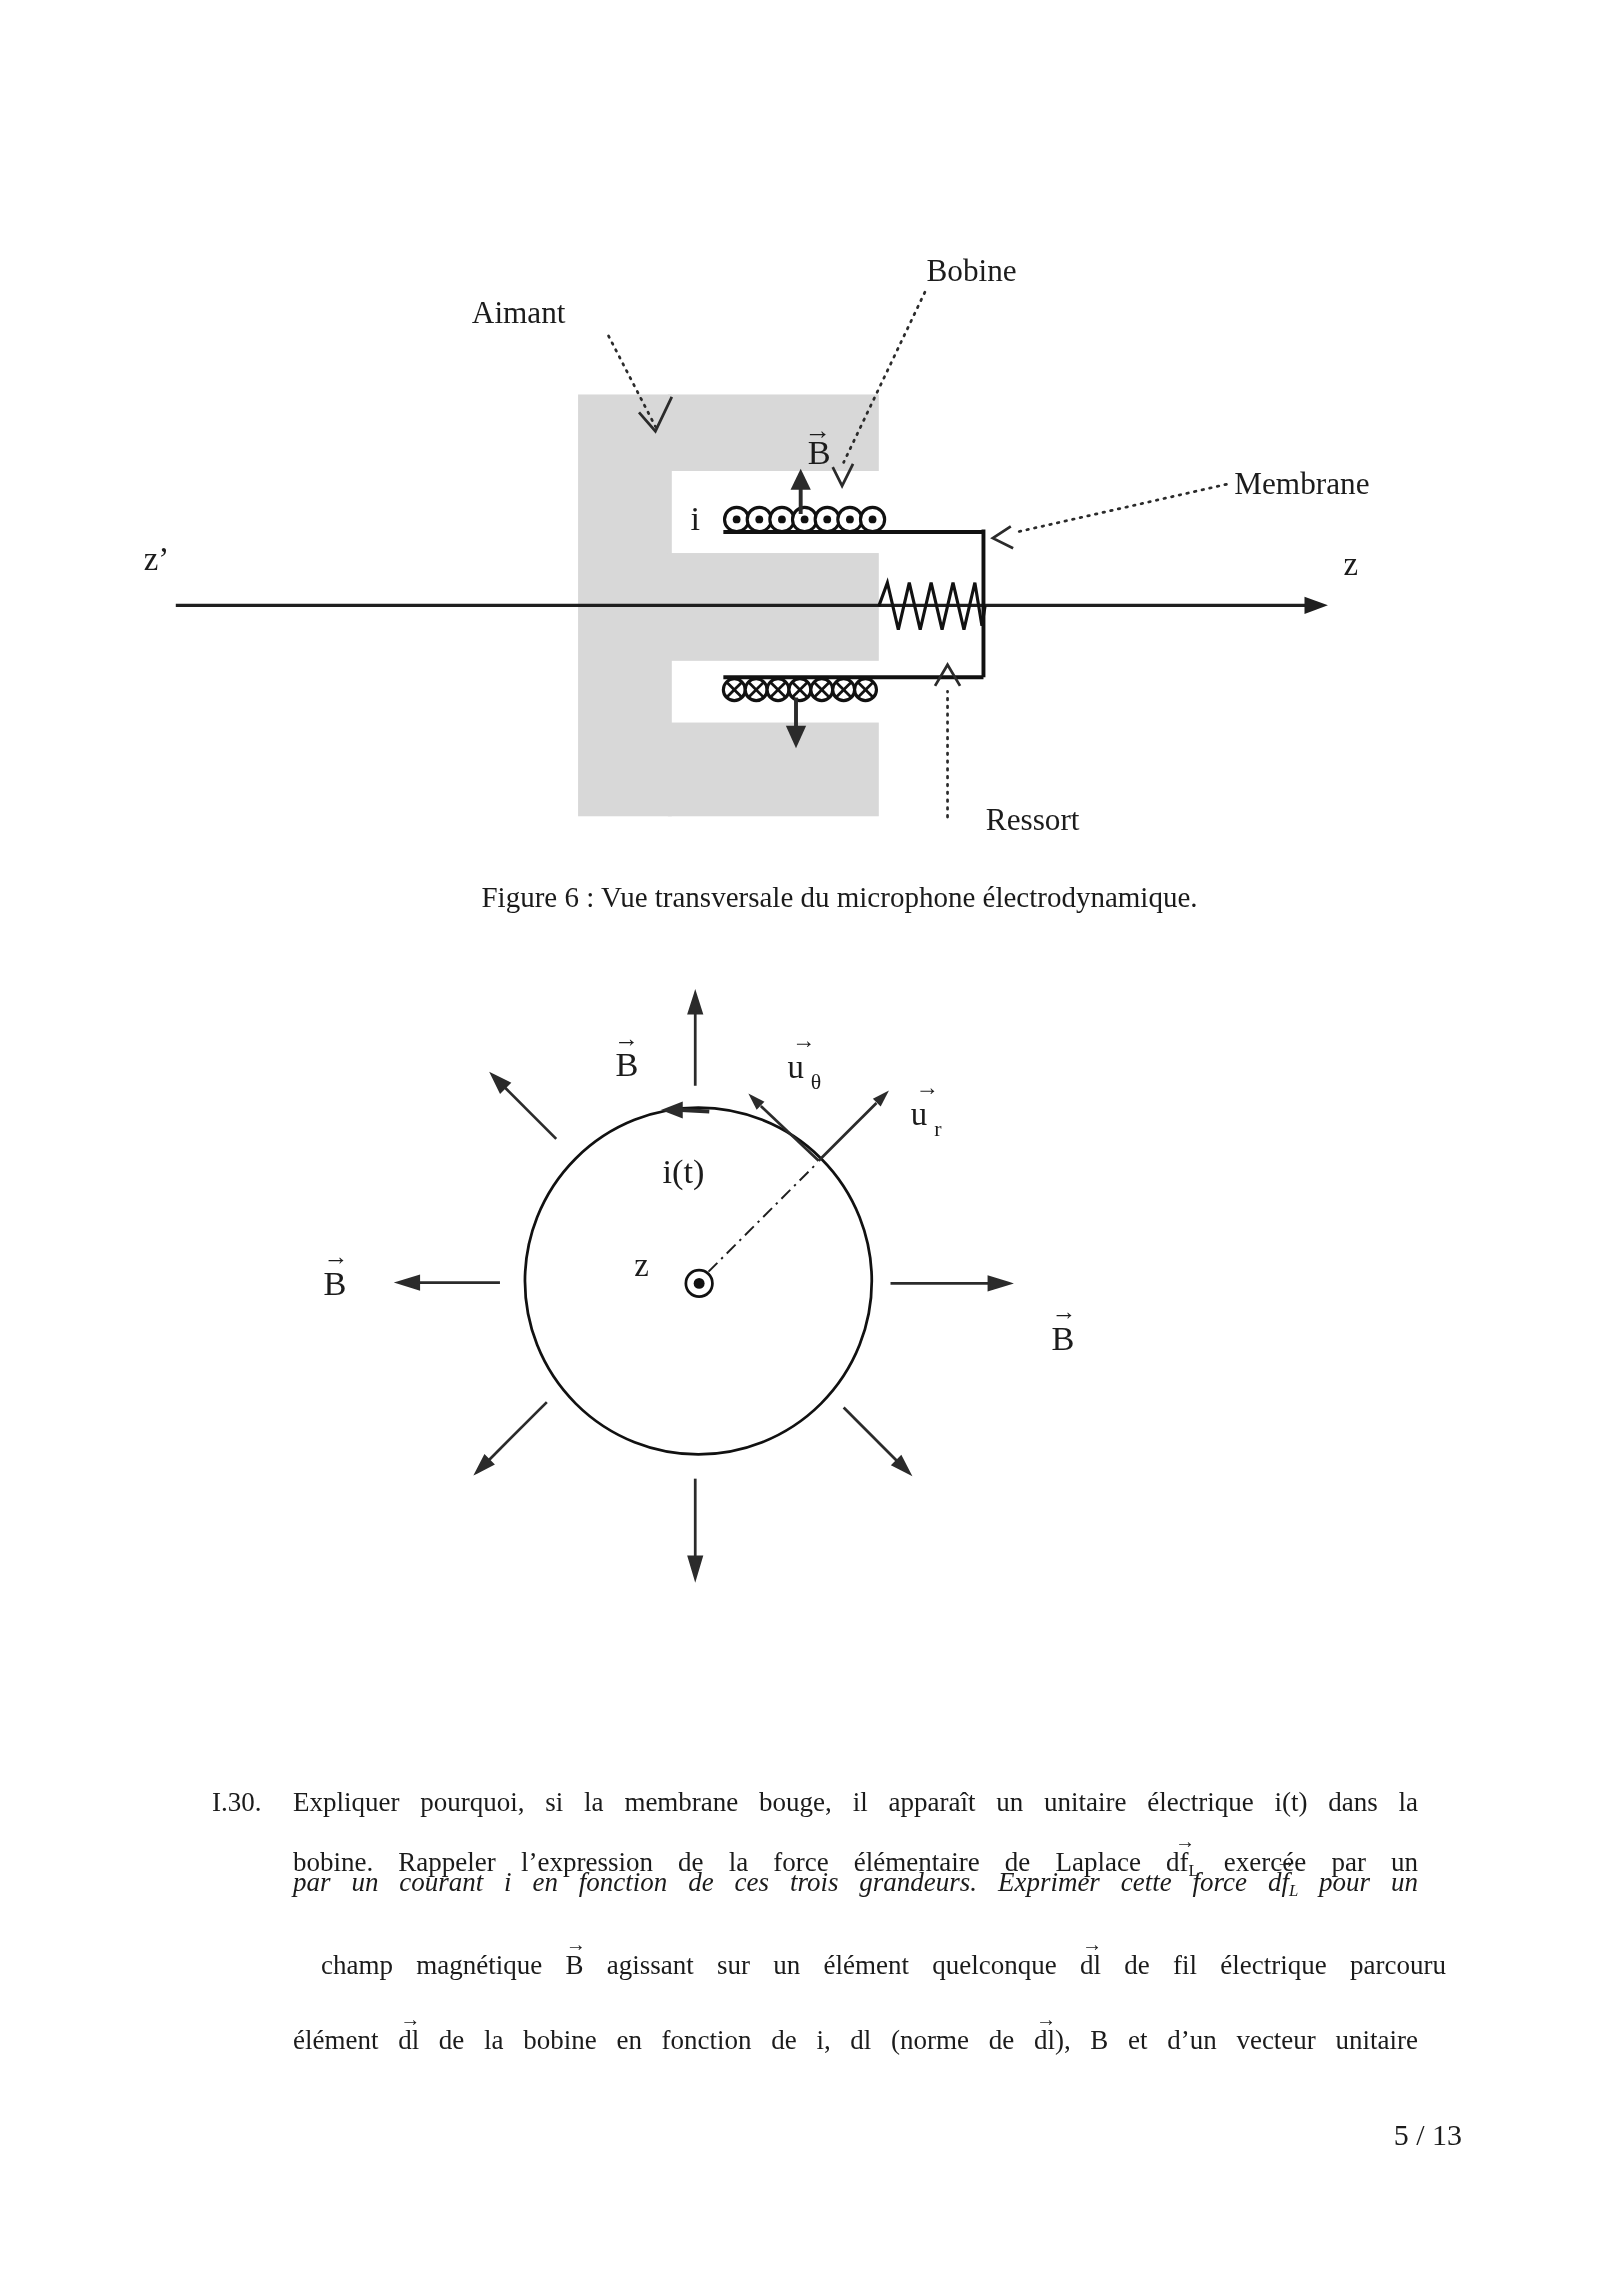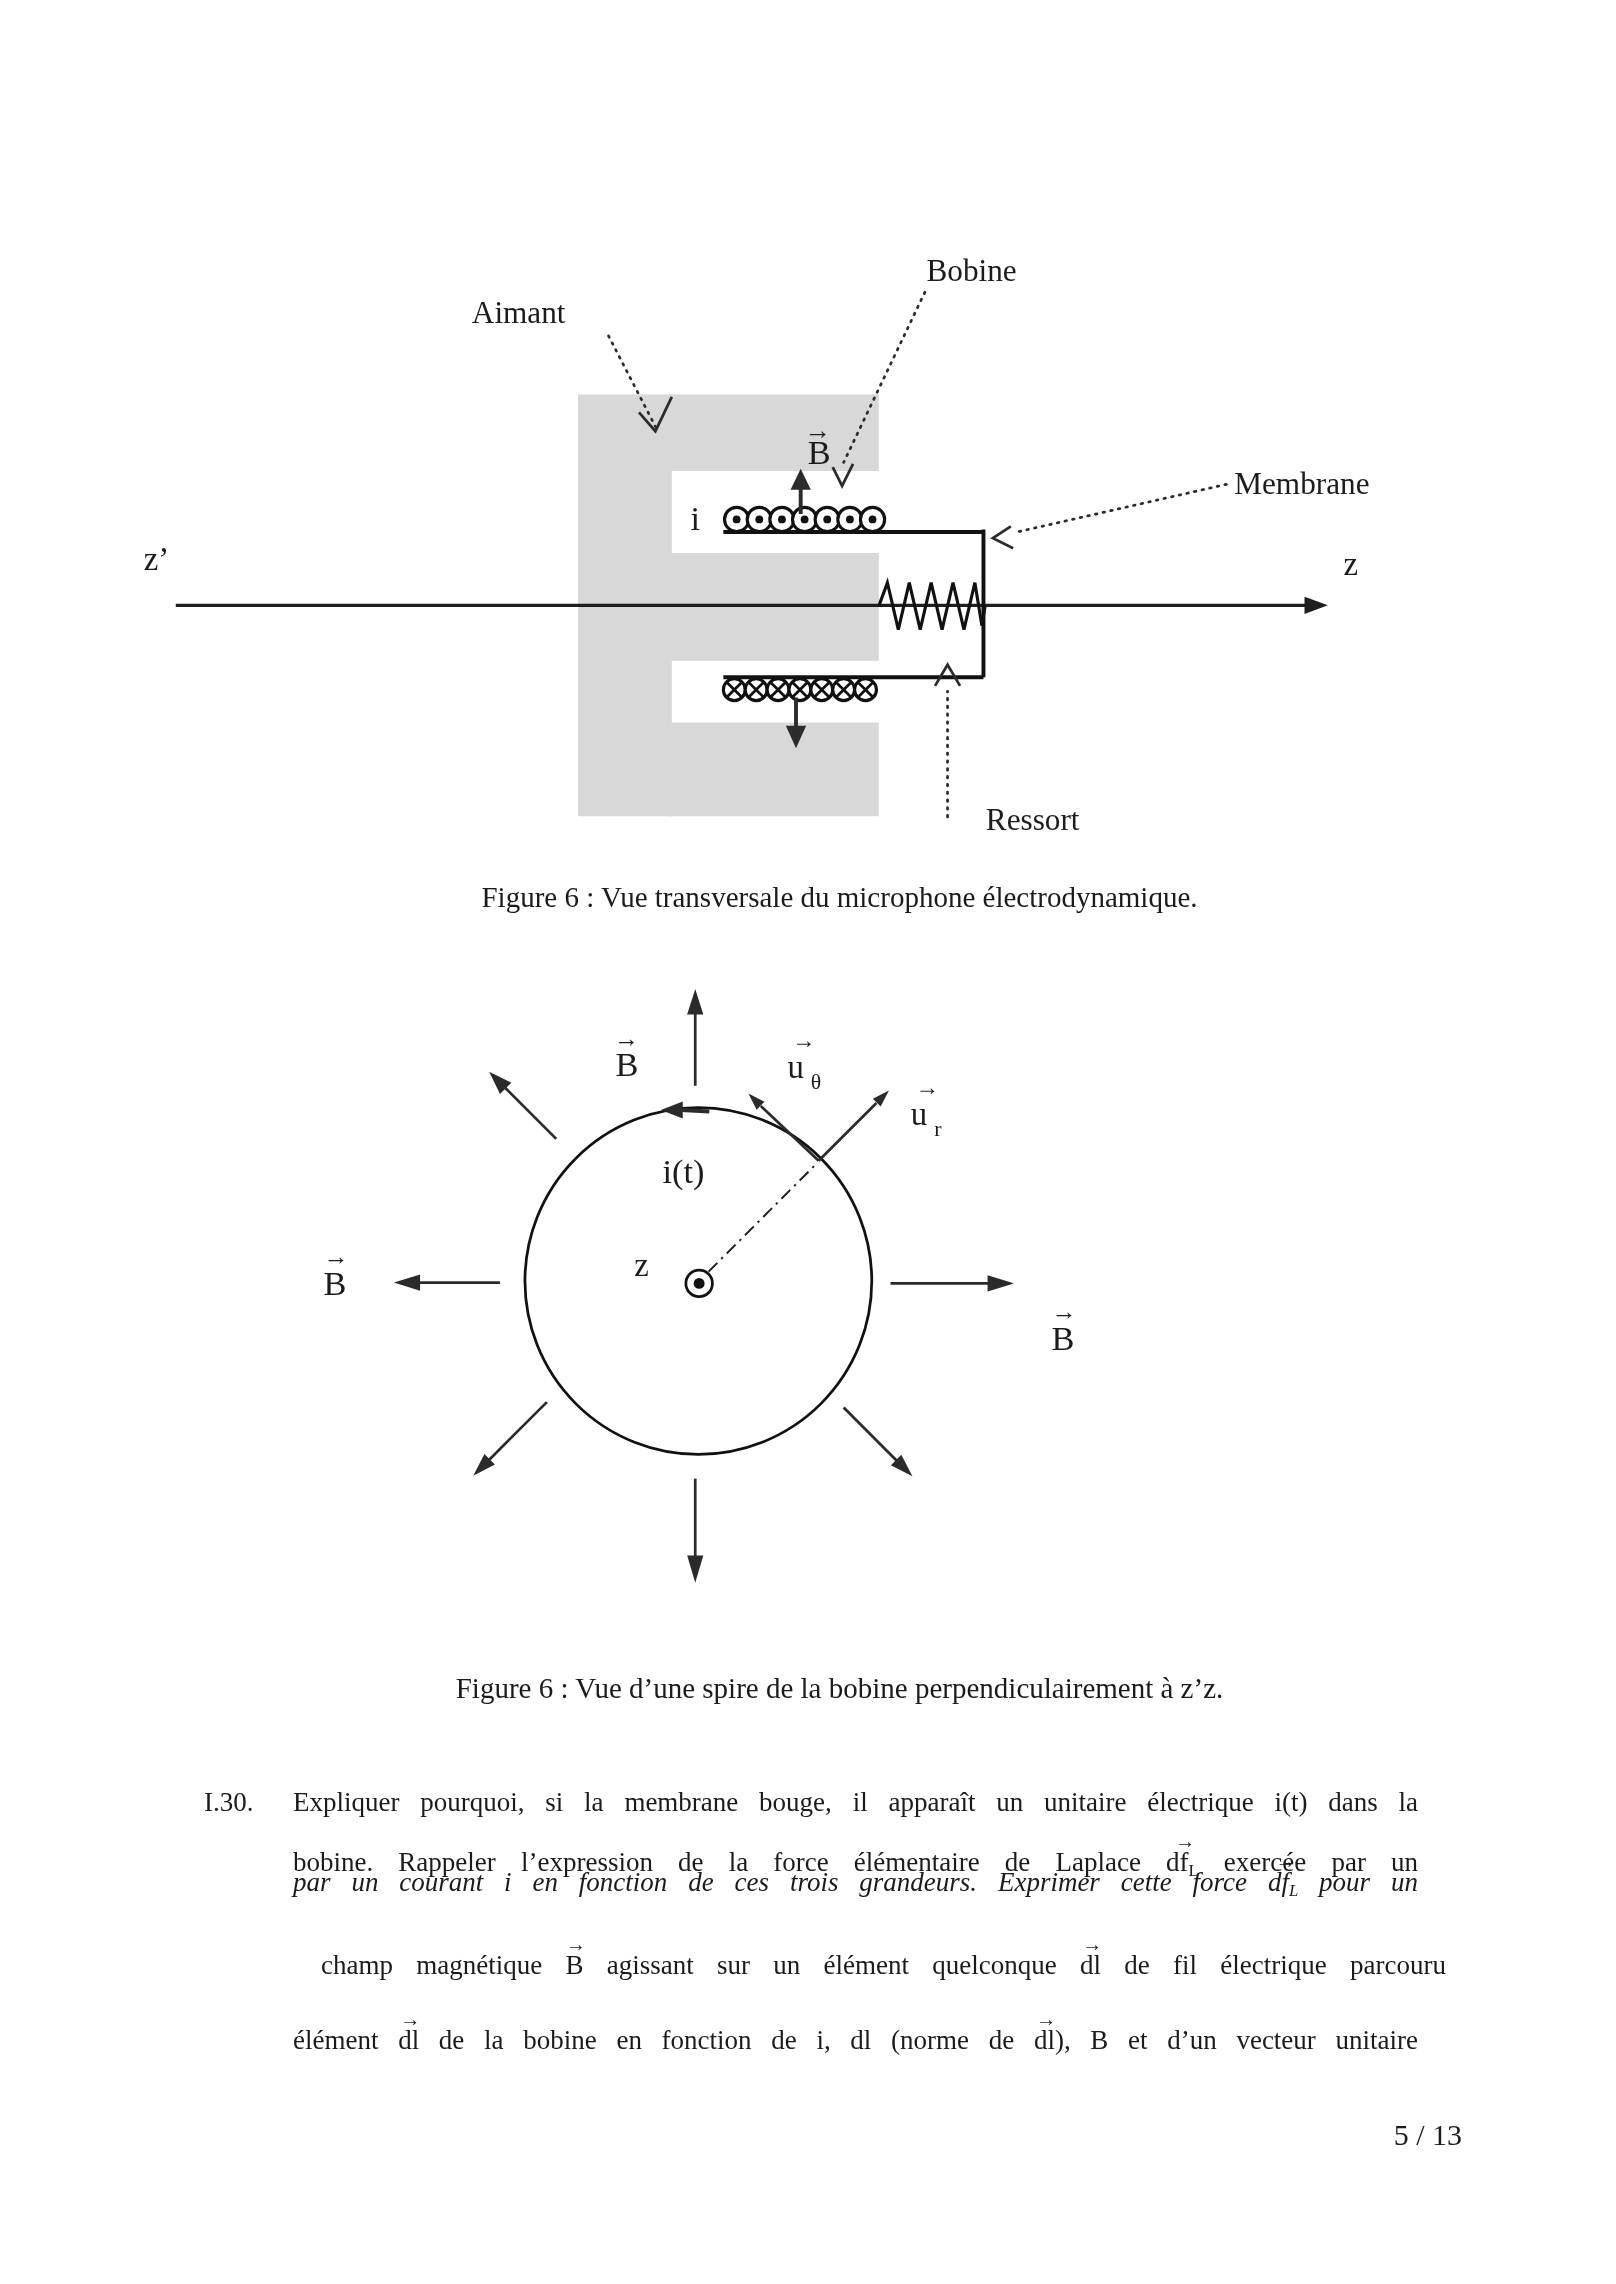--- a/index.html
+++ b/index.html
@@ -12,21 +12,21 @@
     overflow:hidden;
   }
   .figlayer{position:absolute;left:0;top:0;width:1617px;height:2284px;}
   svg text{font-family:"Liberation Serif","DejaVu Serif",serif;fill:#1c1c1c;}
   .caption{
     position:absolute;left:234px;width:1211px;
     text-align:center;font-size:29px;color:#1b1b1b;
     white-space:nowrap;
   }
   .qnum{
-    position:absolute;left:204px;top:1787px;
+    position:absolute;left:212px;top:1787px;
     font-size:27px;color:#1b1b1b;
   }
   .qline{
     position:absolute;left:293px;width:1125px;height:41px;
     font-size:27px;color:#1b1b1b;
     text-align:justify;text-align-last:justify;
     white-space:normal;overflow:visible;
   }
   .qline .vec{display:inline-block;position:relative;}
   .qline .vec .arr{
@@ -206,21 +206,20 @@
       <text x="1172" y="1402" font-size="30">→</text>
       <text x="1166" y="1440" font-size="42">u</text>
       <text x="1196" y="1454" font-size="28">r</text>
 
       <text x="848" y="1514" font-size="44">i(t)</text>
       <text x="812" y="1634" font-size="42">z</text>
     </g>
   </svg>
 
   <div class="caption" style="top:881px;">Figure 6 : Vue transversale du microphone électrodynamique.</div>
-  <div class="caption" style="top:1672px;">Figure 6 : Vue d’une spire de la bobine perpendiculairement à z’z.</div>
 
   <div class="qnum">I.30.</div>
   <div class="qline" style="top:1787px;">Expliquer pourquoi, si la membrane bouge, il apparaît un unitaire électrique i(t) dans la</div>
   <div class="qline" style="top:1847px;">bobine. Rappeler l’expression de la force élémentaire de Laplace <span class="vec"><span class="arr">→</span><span>df</span><span class="subl">L</span></span> exercée par un</div>
   <div class="qline" style="top:1950px;margin-left:28px;">champ magnétique <span class="vec"><span class="arr">→</span><span>B</span></span> agissant sur un élément quelconque <span class="vec"><span class="arr">→</span><span>dl</span></span> de fil électrique parcouru</div>
   <div class="qline" style="top:1867px;font-style:italic;">par un courant i en fonction de ces trois grandeurs. Exprimer cette force <span class="vec"><span class="arr">→</span><span>df</span><span class="subl">L</span></span> pour un</div>
   <div class="qline" style="top:2025px;">élément <span class="vec"><span class="arr">→</span><span>dl</span></span> de la bobine en fonction de i, dl (norme de <span class="vec"><span class="arr">→</span><span>dl</span></span>), B et d’un vecteur unitaire</div>
 
   <div class="pagenum">5 / 13</div>
 </div>

